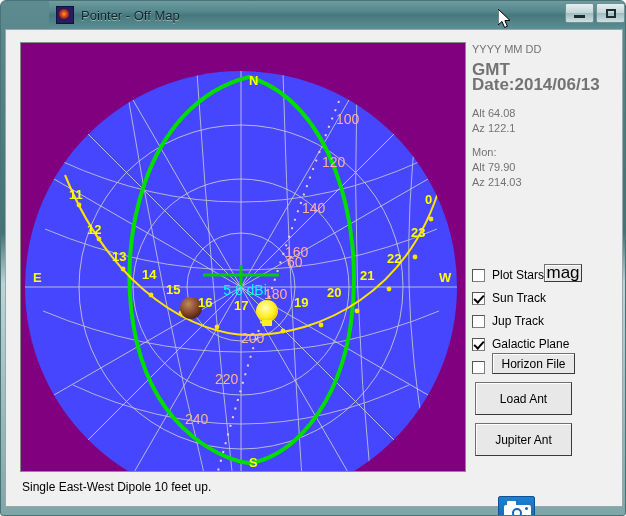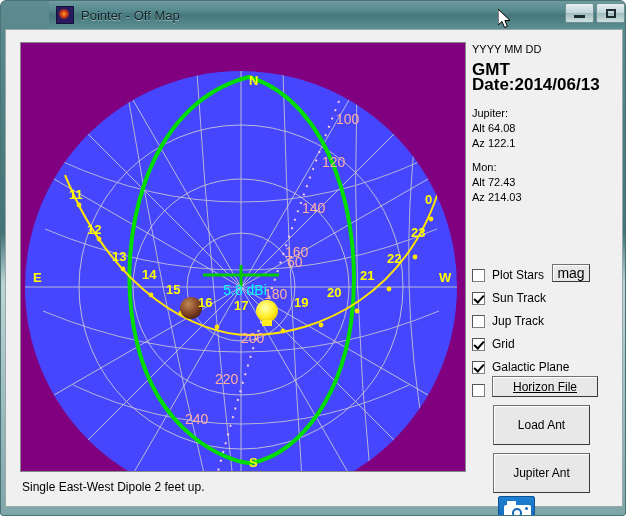--- a/index.html
+++ b/index.html
@@ -105,21 +105,21 @@
     overflow: hidden;
   }
   .plot-svg { display: block; }
 
   
   .info {
     position: absolute;
     left: 466px; top: 12px;
     width: 146px;
     font-family: "Liberation Sans", sans-serif;
-    color: #000000;
+    color: #737373;
   }
   .info-line { font-size: 11px; line-height: 15px; }
   .info-line.bold { font-weight: bold; font-size: 17px; }
   .info-gap { height: 9px; }
   .info-gap-sm { height: 5px; }
 
   
   .controls {
     position: absolute;
     left: 466px; top: 230px;
@@ -157,23 +157,23 @@
     color: #000;
     background: #e8e8e8;
     border: 1px solid #707070;
     border-right-color: #3a3a3a;
     border-bottom-color: #3a3a3a;
     box-shadow: inset 1px 1px 0 #ffffff;
     box-sizing: border-box;
     display: flex; align-items: center; justify-content: center;
     cursor: default;
   }
-  .btn-mag { width: 38px; height: 18px; margin-left: 8px; font-size: 14px; }
-  .btn-horizon { width: 106px; height: 21px; text-decoration: underline; }
-  .btn-wide { width: 97px; height: 40px; margin-left: 21px; margin-top: 8px; }
+  .btn-mag { width: 38px; height: 18px; font-size: 17px; }
+  .btn-horizon { width: 83px; height: 21px; }
+  .btn-wide { width: 97px; height: 33px; margin-left: 3px; margin-top: 8px; }
 
   .camera-btn {
     position: absolute;
     left: 492px; top: 466px;
     width: 37px; height: 28px;
     background: linear-gradient(180deg, #1f7fd0 0%, #1166b6 100%);
     border: 1px solid #0b5396;
     border-radius: 2px;
     box-sizing: border-box;
   }
@@ -368,26 +368,25 @@
           </g>
       </svg>
     </div>
 
     <div class="info">
       <div class="info-line">YYYY  MM  DD</div>
       <div class="info-gap-sm"></div>
       <div class="info-line bold">GMT Date:2014/06/13</div>
       <div class="info-gap-sm"></div>
       <div class="info-gap"></div>
-      <div class="info-line">Jupiter:</div>
       <div class="info-line">Alt 64.08</div>
       <div class="info-line">Az 122.1</div>
       <div class="info-gap"></div>
       <div class="info-line">Mon:</div>
-      <div class="info-line">Alt 72.43</div>
+      <div class="info-line">Alt 79.90</div>
       <div class="info-line">Az 214.03</div>
     </div>
 
     <div class="controls">
 
       <div class="ctl-row">
         <div class="cb"></div>
         <span class="ctl-label">Plot Stars</span>
         <div class="btn btn-mag">mag</div>
       </div>
@@ -395,24 +394,20 @@
       <div class="ctl-row">
         <div class="cb checked"></div>
         <span class="ctl-label">Sun Track</span>
       </div>
 
       <div class="ctl-row">
         <div class="cb"></div>
         <span class="ctl-label">Jup Track</span>
       </div>
 
-      <div class="ctl-row">
-        <div class="cb checked"></div>
-        <span class="ctl-label">Grid</span>
-      </div>
 
       <div class="ctl-row">
         <div class="cb checked"></div>
         <span class="ctl-label">Galactic Plane</span>
       </div>
 
       <div class="ctl-row">
         <div class="cb"></div>
         <div class="btn btn-horizon">Horizon File</div>
       </div>
@@ -421,19 +416,19 @@
       <div class="btn btn-wide">Jupiter Ant</div>
     </div>
 
     <div class="camera-btn">
       <div class="cam-top"></div>
       <div class="cam-body"></div>
       <div class="cam-lens"></div>
       <div class="cam-flash"></div>
     </div>
 
-    <div class="statusbar">Single East-West Dipole 2 feet up.</div>
+    <div class="statusbar">Single East-West Dipole 10 feet up.</div>
   </div>
 
   <svg class="cursor" viewBox="0 0 14 22">
     <polygon points="0,0 0,16 4,12.5 6.6,18.5 9.4,17.3 6.9,11.6 12,11.4" fill="#ffffff" stroke="#000000" stroke-width="1"></polygon>
   </svg>
 </div>
 
 </body></html>

